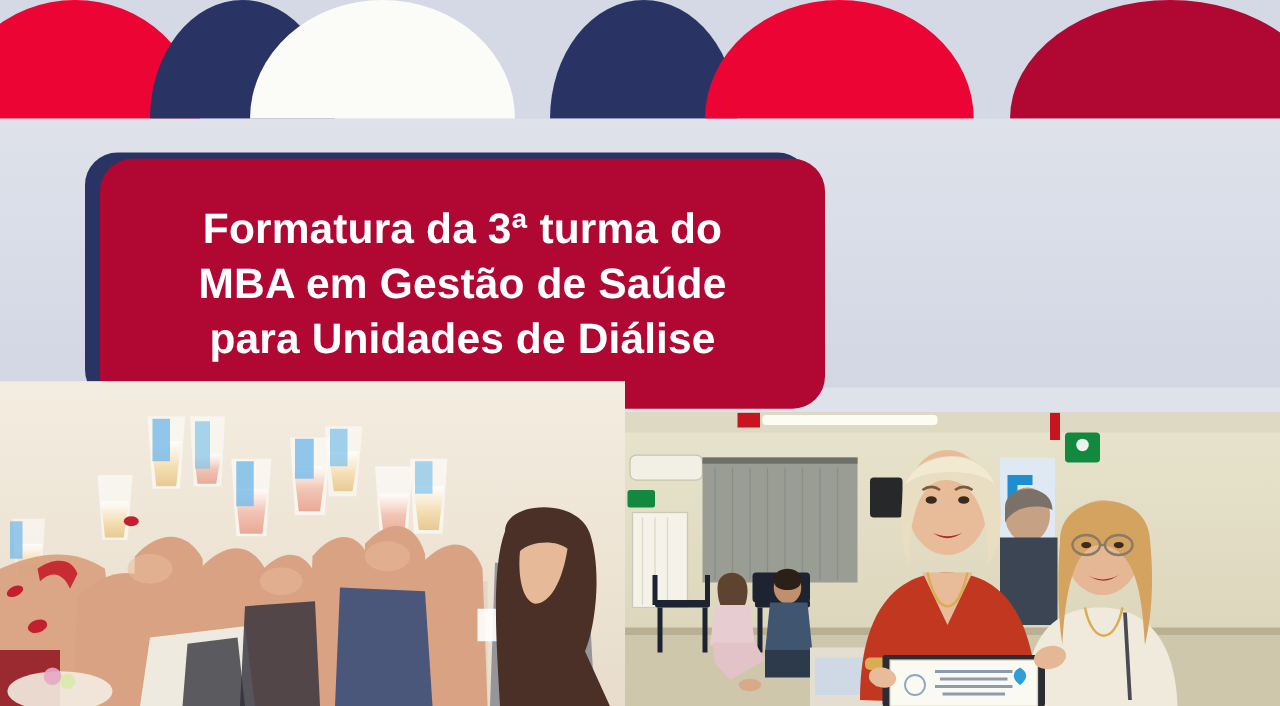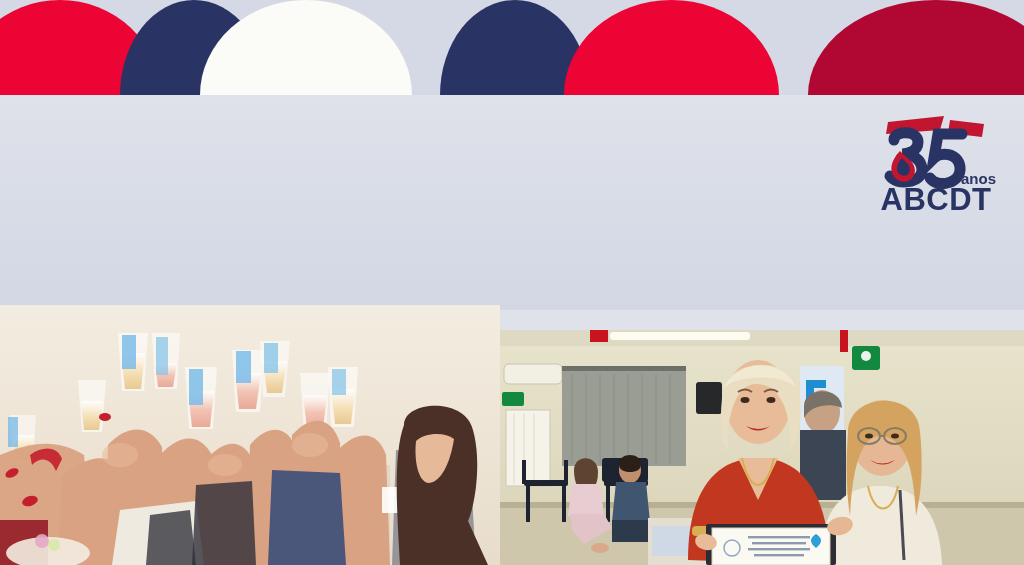--- a/index.html
+++ b/index.html
@@ -84,44 +84,29 @@
     <div class="dome" style="left:-40px;width:200px;height:95px;background:#ec0434;"></div>
     <div class="dome" style="left:120px;width:148px;height:95px;background:#2a3464;"></div>
     <div class="dome" style="left:200px;width:212px;height:95px;background:#fbfbf7;"></div>
     <div class="dome" style="left:440px;width:150px;height:95px;background:#2a3464;"></div>
     <div class="dome" style="left:564px;width:215px;height:95px;background:#ec0434;"></div>
     <div class="dome" style="left:808px;width:256px;height:95px;background:#b00733;"></div>
   </div>
 
   <div id="mid-band"></div>
 
-
-  <div id="logo">
-    <svg viewBox="0 0 140 112" width="140" height="112" aria-hidden="true">
-
-      <g>
-        <path d="M22 18 L78 12 L74 26 L20 30 Z" fill="#c2152f"></path>
-        <path d="M84 16 L118 20 L116 33 L82 29 Z" fill="#c2152f"></path>
-      </g>
-
-      <g fill="none" stroke="#2a3464" stroke-width="11" stroke-linecap="round">
-        <path d="M28 36 C28 26, 52 26, 52 38 C52 48, 40 50, 36 50 C46 50, 56 55, 56 66 C56 79, 30 82, 24 72"></path>
-        <path d="M96 30 L72 30 L68 54 C74 48, 92 48, 94 63 C96 79, 72 85, 64 74"></path>
-      </g>
-
-      <g>
-        <path d="M34 47 C24 57, 22 70, 32 76 C42 82, 52 72, 48 62 C46 56, 38 52, 34 47 Z" fill="#c2152f"></path>
-        <path d="M36 54 C30 60, 29 68, 35 71 C41 74, 46 68, 43 62 C42 59, 38 57, 36 54 Z" fill="#2a3464"></path>
-      </g>
-
-      <text x="95" y="80" font-family="Liberation Sans, sans-serif" font-size="15" font-weight="700" fill="#2a3464">anos</text>
-
-      <text x="70" y="106" text-anchor="middle" font-family="Liberation Sans, sans-serif" font-size="31" font-weight="700" letter-spacing="0.5" fill="#2a3464">ABCDT</text>
-    </svg>
+  <div id="title-wrap">
+    <div id="title-shadow"></div>
+    <div id="title-box">
+      <div id="title-text">Formatura da 3ª turma do
+MBA em Gestão de Saúde
+para Unidades de Diálise</div>
+    </div>
   </div>
+
 
   <div id="photo-left">
     <svg viewBox="0 0 500 260" width="500" height="260" preserveAspectRatio="none" aria-hidden="true">
       <defs>
         <linearGradient id="wallL" x1="0" y1="0" x2="0" y2="1">
           <stop offset="0%" stop-color="#f3ece0"></stop>
           <stop offset="100%" stop-color="#e8ddcb"></stop>
         </linearGradient>
         <linearGradient id="fizz" x1="0" y1="0" x2="0" y2="1">
           <stop offset="0%" stop-color="#ffffff" stop-opacity=".85"></stop>

